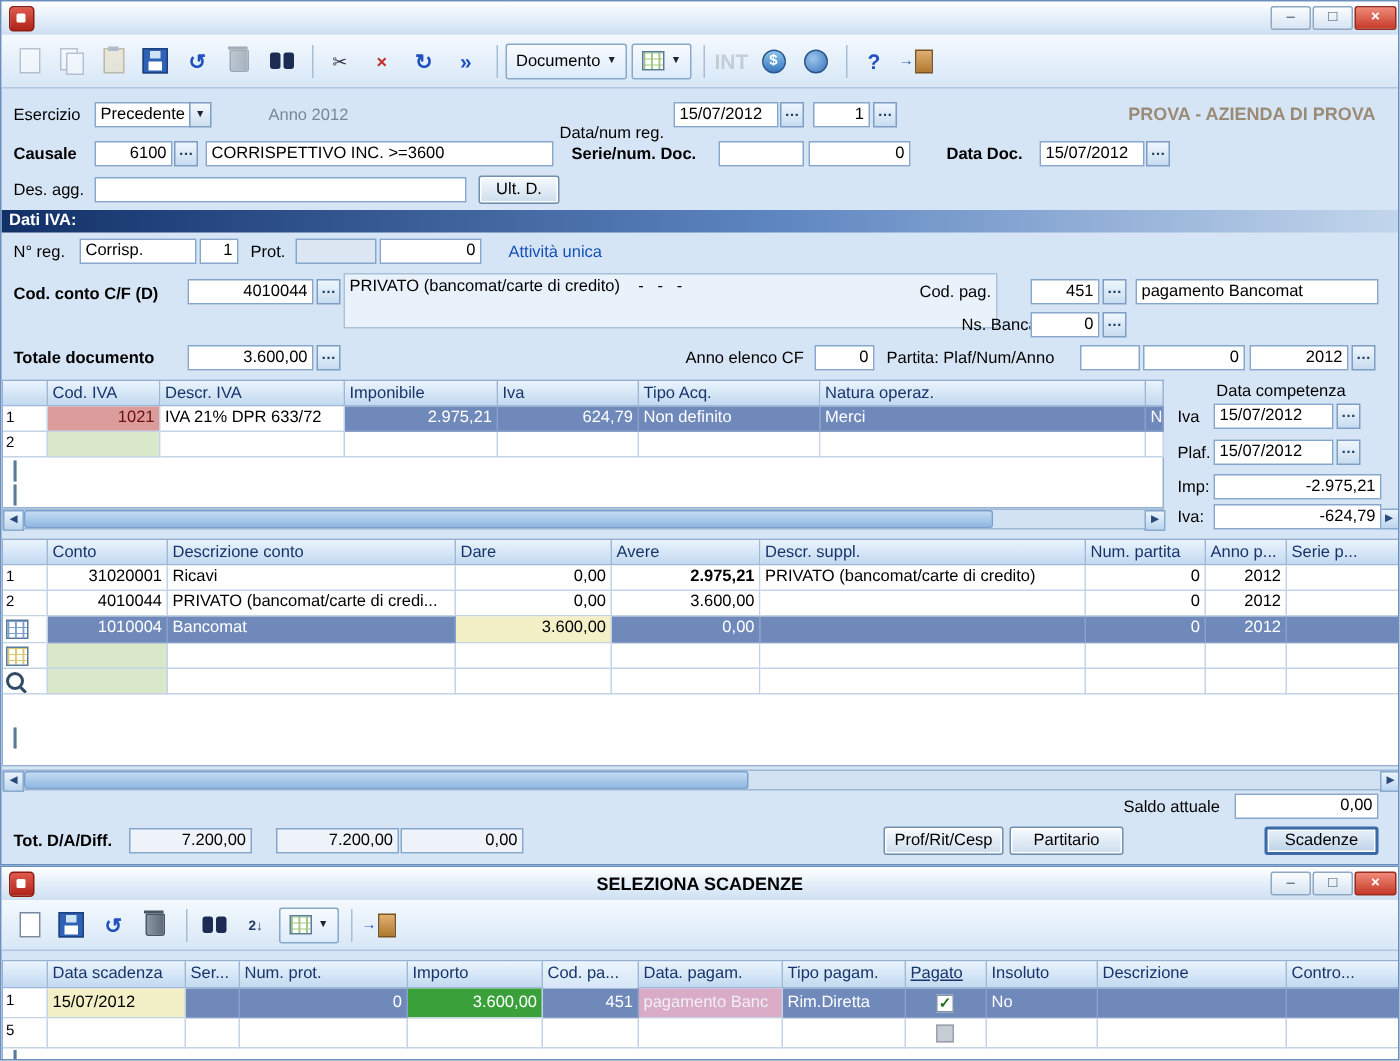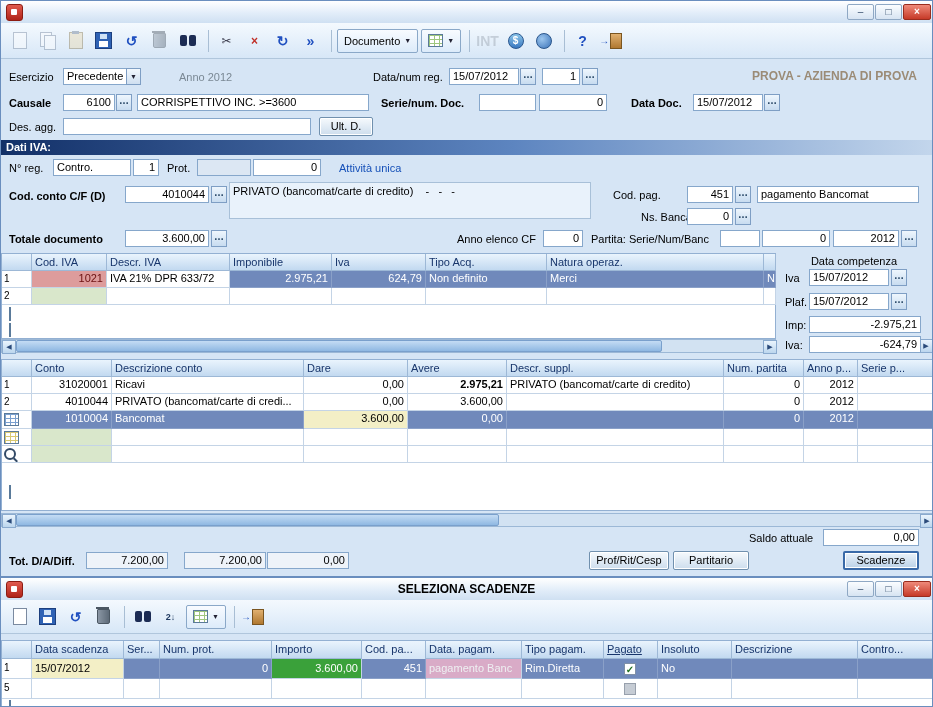--- a/index.html
+++ b/index.html
@@ -176,21 +176,21 @@
           <span class="exitarrow">→</span>
           <span class="door"></span>
         </span>
       </div>
     </div>
 
     <div class="lbl" style="left:8px;top:70px;">Esercizio</div>
     <div class="fld" style="left:62px;top:67px;width:64px;">Precedente</div>
     <div class="combocaret" style="left:125px;top:67px;">▼</div>
     <div class="lbl gray" style="left:178px;top:70px;">Anno 2012</div>
-    <div class="lbl" style="left:372px;top:70px;">Data/num reg.</div>
+    <div class="lbl" style="left:372px;top:82px;">Data/num reg.</div>
     <div class="fld" style="left:448px;top:67px;width:70px;">15/07/2012</div>
     <div class="dots" style="left:519px;top:67px;">…</div>
     <div class="fld r" style="left:541px;top:67px;width:38px;">1</div>
     <div class="dots" style="left:581px;top:67px;">…</div>
     <div class="company" style="left:640px;top:68px;width:276px;">PROVA - AZIENDA DI PROVA</div>
 
     <div class="lbl b" style="left:8px;top:96px;">Causale</div>
     <div class="fld r" style="left:62px;top:93px;width:52px;">6100</div>
     <div class="dots" style="left:115px;top:93px;">…</div>
     <div class="fld" style="left:136px;top:93px;width:232px;">CORRISPETTIVO INC. &gt;=3600</div>
@@ -201,45 +201,45 @@
     <div class="fld" style="left:692px;top:93px;width:70px;">15/07/2012</div>
     <div class="dots" style="left:763px;top:93px;">…</div>
 
     <div class="lbl" style="left:8px;top:120px;">Des. agg.</div>
     <div class="fld" style="left:62px;top:117px;width:248px;"></div>
     <div class="btn" style="left:318px;top:116px;width:54px;">Ult. D.</div>
 
     <div class="secbar" style="top:139px;">Dati IVA:</div>
 
     <div class="lbl" style="left:8px;top:161px;">N° reg.</div>
-    <div class="fld" style="left:52px;top:158px;width:78px;">Contro.</div>
+    <div class="fld" style="left:52px;top:158px;width:78px;">Corrisp.</div>
     <div class="fld r" style="left:132px;top:158px;width:26px;">1</div>
     <div class="lbl" style="left:166px;top:161px;">Prot.</div>
     <div class="fld dis2" style="left:196px;top:158px;width:54px;"></div>
     <div class="fld r" style="left:252px;top:158px;width:68px;">0</div>
     <div class="lbl blue" style="left:338px;top:161px;">Attività unica</div>
 
     <div class="lbl b" style="left:8px;top:189px;">Cod. conto C/F  (D)</div>
     <div class="fld r" style="left:124px;top:185px;width:84px;">4010044</div>
     <div class="dots" style="left:210px;top:185px;">…</div>
-    <div class="bigbox" style="left:228px;top:181px;width:362px;height:37px;">PRIVATO (bancomat/carte di credito)    -   -   -</div>
+    <div class="bigbox" style="left:228px;top:181px;width:436px;height:37px;">PRIVATO (bancomat/carte di credito)    -   -   -</div>
     <div class="lbl" style="left:612px;top:188px;">Cod. pag.</div>
     <div class="fld r" style="left:686px;top:185px;width:46px;">451</div>
     <div class="dots" style="left:734px;top:185px;">…</div>
     <div class="fld" style="left:756px;top:185px;width:162px;">pagamento Bancomat</div>
     <div class="lbl" style="left:612px;top:210px;padding-left:28px;">Ns. Banca</div>
     <div class="fld r" style="left:686px;top:207px;width:46px;">0</div>
     <div class="dots" style="left:734px;top:207px;">…</div>
 
     <div class="lbl b" style="left:8px;top:232px;">Totale documento</div>
     <div class="fld r" style="left:124px;top:229px;width:84px;">3.600,00</div>
     <div class="dots" style="left:210px;top:229px;">…</div>
     <div class="lbl" style="left:456px;top:232px;">Anno elenco CF</div>
     <div class="fld r" style="left:542px;top:229px;width:40px;">0</div>
-    <div class="lbl" style="left:590px;top:232px;">Partita: Serie/Num/Banc</div>
+    <div class="lbl" style="left:590px;top:232px;">Partita: Plaf/Num/Anno</div>
     <div class="fld" style="left:719px;top:229px;width:40px;"></div>
     <div class="fld r" style="left:761px;top:229px;width:68px;">0</div>
     <div class="fld r" style="left:832px;top:229px;width:66px;">2012</div>
     <div class="dots" style="left:900px;top:229px;">…</div>
 
     <div class="grid" style="left:0;top:252px;width:775px;height:86px;">
       <div class="gh" style="left:0;top:0;width:30px;"></div>
       <div class="gh" style="left:30px;top:0;width:75px;">Cod. IVA</div>
       <div class="gh" style="left:105px;top:0;width:123px;">Descr. IVA</div>
       <div class="gh" style="left:228px;top:0;width:102px;">Imponibile</div>

